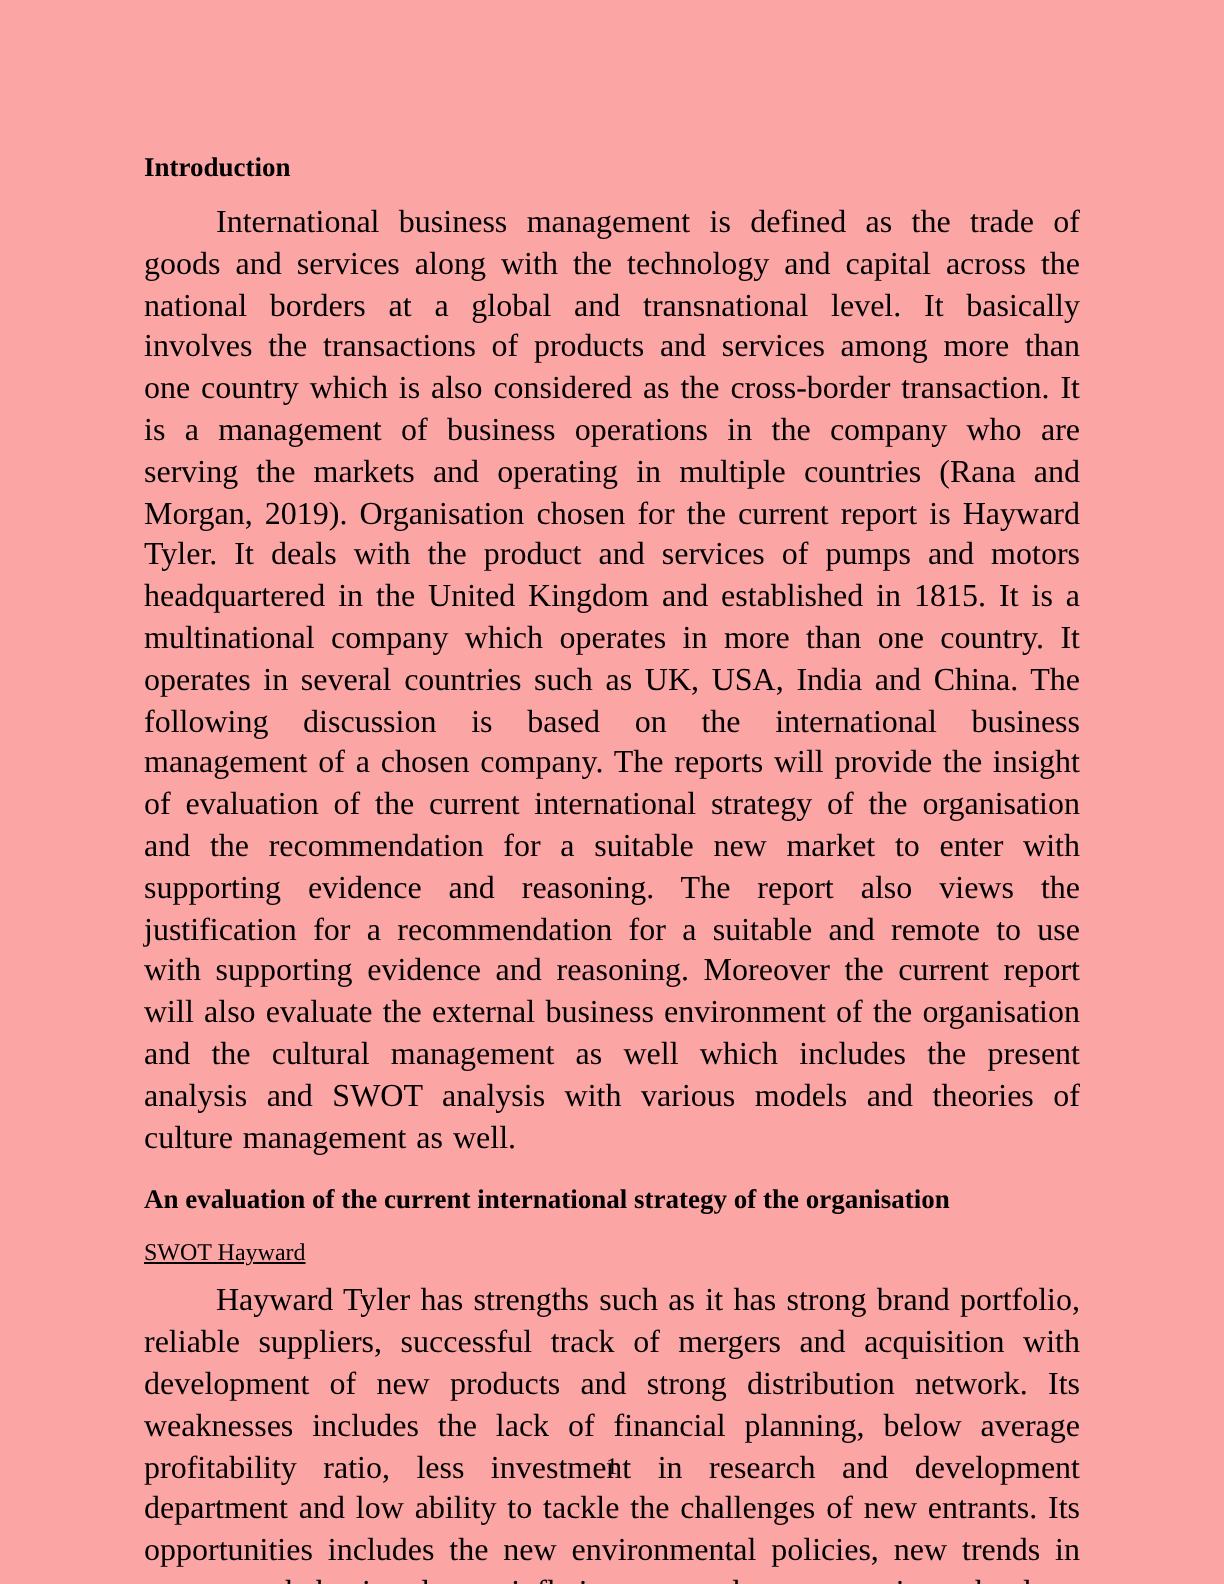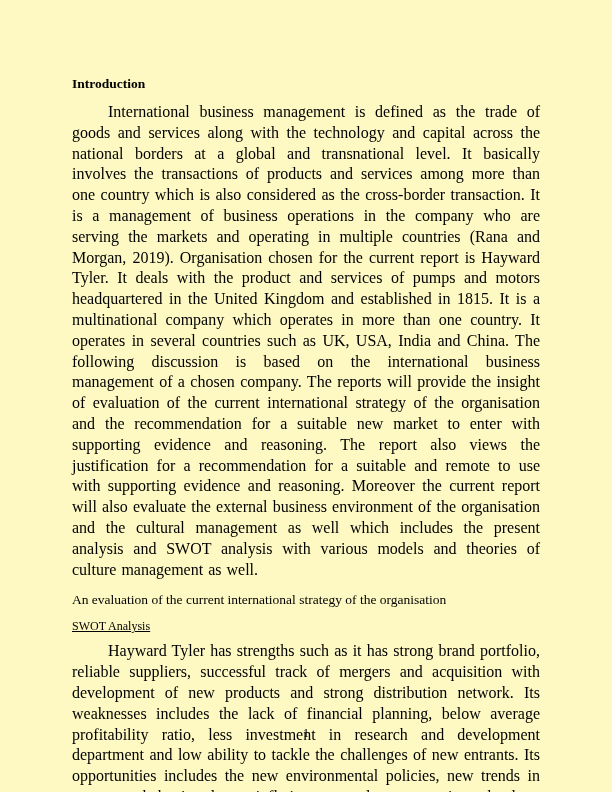--- a/index.html
+++ b/index.html
@@ -4,37 +4,37 @@
 <style>
   html, body {
     margin: 0;
     padding: 0;
     background: #ffffff;
   }
   .page {
     position: relative;
     width: 612px;
     height: 792px;
-    background: #fef9c3;
+    background: #fca5a5;
     box-sizing: border-box;
     padding: 76px 72px 0 72px;
     font-family: "Liberation Serif", "DejaVu Serif", serif;
     color: #000000;
     overflow: hidden;
   }
   .heading {
     font-size: 13.5px;
     line-height: 16px;
     font-weight: bold;
     margin: 0 0 10px 0;
   }
   .heading-2 {
     font-size: 13.5px;
     line-height: 16px;
-    font-weight: normal;
+    font-weight: bold;
     margin: 12px 0 11px 0;
   }
   .subheading {
     font-size: 12px;
     line-height: 15px;
     font-weight: normal;
     text-decoration: underline;
     margin: 0 0 7px 0;
   }
   .body-para {
@@ -59,19 +59,19 @@
 <body>
 
 <div class="page">
 
   <h1 class="heading">Introduction</h1>
 
   <p class="body-para">International business management is defined as the trade of goods and services along with the technology and capital across the national borders at a global and transnational level. It basically involves the transactions of products and services among more than one country which is also considered as the cross-border transaction. It is a management of business operations in the company who are serving the markets and operating in multiple countries (Rana and Morgan, 2019). Organisation chosen for the current report is Hayward Tyler. It deals with the product and services of pumps and motors headquartered in the United Kingdom and established in 1815. It is a multinational company which operates in more than one country. It operates in several countries such as UK, USA, India and China. The following discussion is based on the international business management of a chosen company. The reports will provide the insight of evaluation of the current international strategy of the organisation and the recommendation for a suitable new market to enter with supporting evidence and reasoning. The report also views the justification for a recommendation for a suitable and remote to use with supporting evidence and reasoning. Moreover the current report will also evaluate the external business environment of the organisation and the cultural management as well which includes the present analysis and SWOT analysis with various models and theories of culture management as well.</p>
 
   <h1 class="heading-2">An evaluation of the current international strategy of the organisation</h1>
 
-  <h2 class="subheading">SWOT Analysis</h2>
+  <h2 class="subheading">SWOT Hayward</h2>
 
   <p class="body-para">Hayward Tyler has strengths such as it has strong brand portfolio, reliable suppliers, successful track of mergers and acquisition with development of new products and strong distribution network. Its weaknesses includes the lack of financial planning, below average profitability ratio, less investment in research and development department and low ability to tackle the challenges of new entrants. Its opportunities includes the new environmental policies, new trends in consumer behavior, lower inflation rate, advancement in technology and market development can bring competitive advantages. Its threats includes the intense competition, liability laws, changing consumer behavior and low range of product portfolio (Fatehi and Choi, 2019). As per the SWOT analysis conducted, international strategy is analysed and determined in the below section.</p>
 
   <div class="page-number">1</div>
 
 </div>
 
 </body></html>

